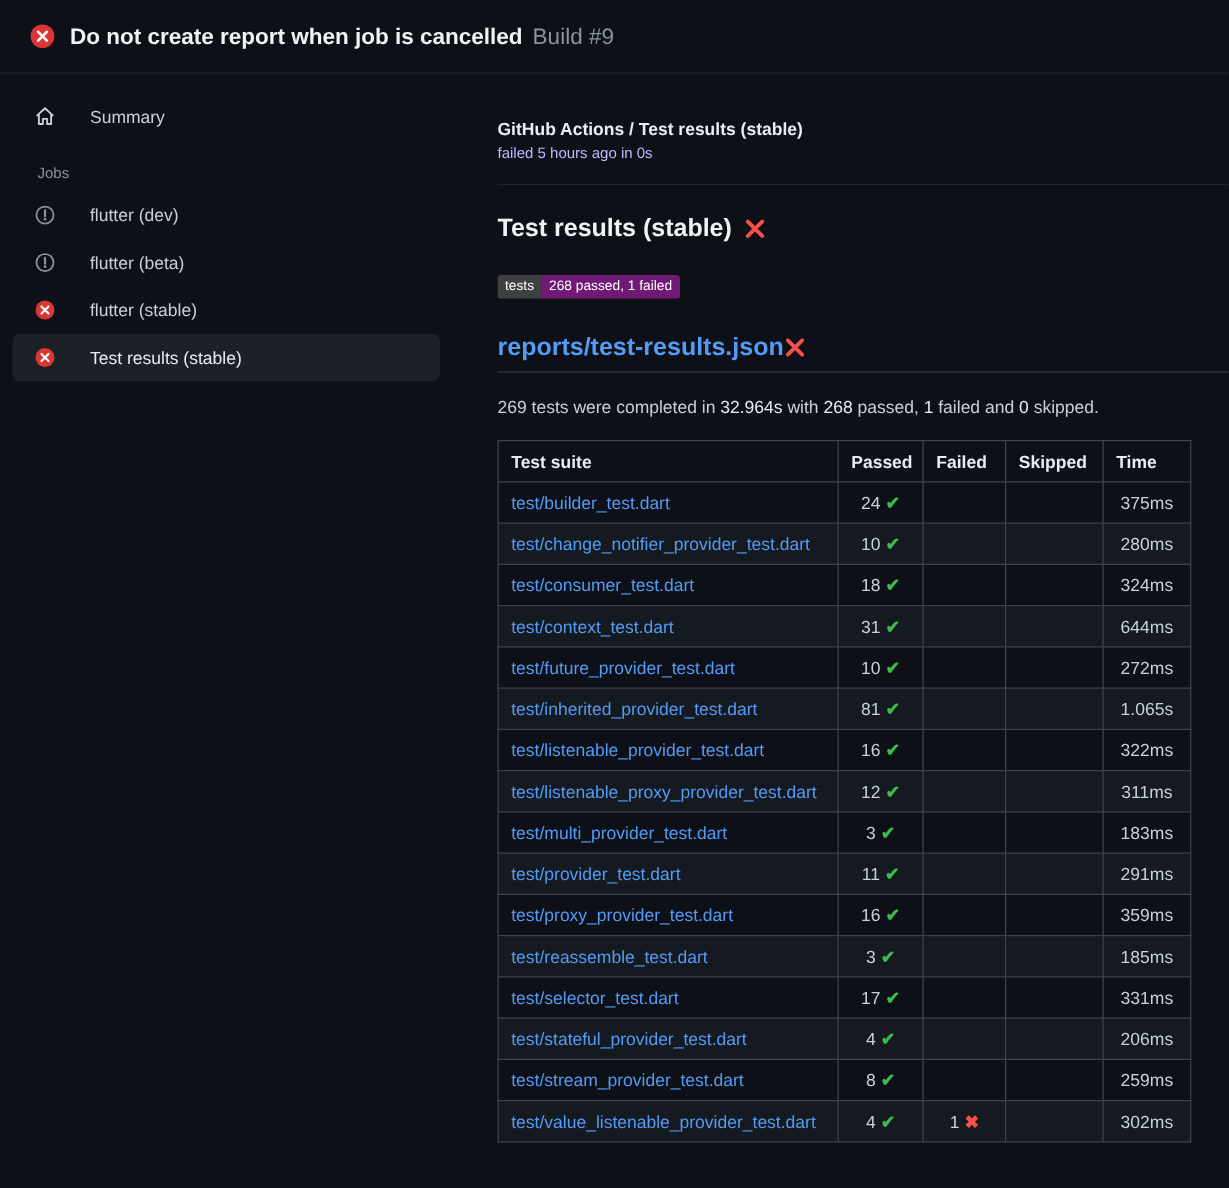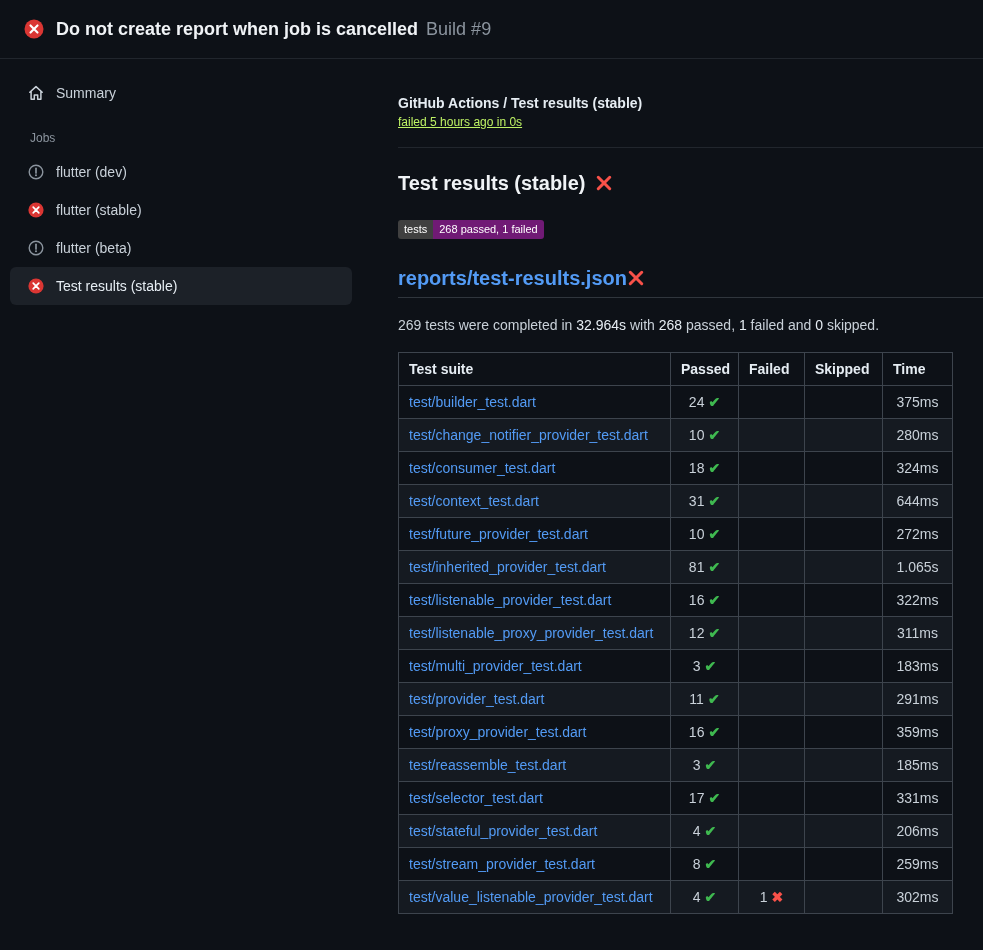--- a/index.html
+++ b/index.html
@@ -21,33 +21,33 @@
   .status-circle { width: 20px; height: 20px; flex-shrink: 0; display: flex; }
   .app-title { font-size: 18px; font-weight: 700; color: #f0f3f6; white-space: nowrap; }
   .app-build { font-size: 18px; font-weight: 400; color: #8b949e; margin-left: -4px; }
 
   
   .content { display: flex; align-items: flex-start; }
 
   
   .sidebar { width: 352px; flex-shrink: 0; padding: 16px 0 0 10px; }
   .side-item {
-    display: flex; align-items: center; gap: 12px;
+    display: flex; align-items: center; gap: 28px;
     padding: 10px 18px; font-size: 14px; color: #c9d1d9;
     border-radius: 6px; cursor: pointer;
   }
   .side-item.selected { background: #1c2128; color: #e6edf3; }
   .side-icon { width: 16px; height: 16px; display: flex; flex-shrink: 0; }
   .jobs-label { font-size: 12px; color: #8b949e; margin: 20px 0 8px 20px; }
   .job-list .side-item { padding-top: 11px; padding-bottom: 11px; }
 
   
   .main { flex: 1; padding: 36px 0 0 46px; }
   .breadcrumb { font-size: 14px; font-weight: 700; color: #e6edf3; }
-  .status-line { font-size: 12px; color: #bef264; margin-top: 4px; text-decoration: underline; }
+  .status-line { font-size: 12px; color: #c4b5fd; margin-top: 4px; }
   .divider { border-bottom: 1px solid #21262d; margin-top: 18px; }
 
   .section-title {
     margin-top: 22px;
     display: flex; align-items: center; gap: 10px;
     font-size: 20px; font-weight: 700; color: #f0f3f6; line-height: 26px;
   }
   .fail-x { width: 18px; height: 18px; display: flex; flex-shrink: 0; }
 
   .badge {
@@ -120,36 +120,36 @@
               <path d="M8 4.3 L8 8.9" stroke="#8b949e" stroke-width="1.7" stroke-linecap="round"></path>
               <circle cx="8" cy="11.3" r="1.05" fill="#8b949e"></circle>
             </svg>
           </span>
     <span class="job-label">flutter (dev)</span>
   </div>
 
   <div class="side-item">
     <span class="side-icon job-icon">
             <svg width="16" height="16" viewBox="0 0 16 16">
-              <circle cx="8" cy="8" r="7.6" fill="#da3633"></circle>
-              <path d="M5.2 5.2 L10.8 10.8 M10.8 5.2 L5.2 10.8" stroke="#ffffff" stroke-width="1.7" stroke-linecap="round"></path>
-            </svg>
-          </span>
-    <span class="job-label">flutter (stable)</span>
-  </div>
-
-  <div class="side-item">
-    <span class="side-icon job-icon">
-            <svg width="16" height="16" viewBox="0 0 16 16">
               <circle cx="8" cy="8" r="6.8" fill="none" stroke="#8b949e" stroke-width="1.4"></circle>
               <path d="M8 4.3 L8 8.9" stroke="#8b949e" stroke-width="1.7" stroke-linecap="round"></path>
               <circle cx="8" cy="11.3" r="1.05" fill="#8b949e"></circle>
             </svg>
           </span>
     <span class="job-label">flutter (beta)</span>
+  </div>
+
+  <div class="side-item">
+    <span class="side-icon job-icon">
+            <svg width="16" height="16" viewBox="0 0 16 16">
+              <circle cx="8" cy="8" r="7.6" fill="#da3633"></circle>
+              <path d="M5.2 5.2 L10.8 10.8 M10.8 5.2 L5.2 10.8" stroke="#ffffff" stroke-width="1.7" stroke-linecap="round"></path>
+            </svg>
+          </span>
+    <span class="job-label">flutter (stable)</span>
   </div>
 
   <div class="side-item selected">
     <span class="side-icon job-icon">
             <svg width="16" height="16" viewBox="0 0 16 16">
               <circle cx="8" cy="8" r="7.6" fill="#da3633"></circle>
               <path d="M5.2 5.2 L10.8 10.8 M10.8 5.2 L5.2 10.8" stroke="#ffffff" stroke-width="1.7" stroke-linecap="round"></path>
             </svg>
           </span>
     <span class="job-label">Test results (stable)</span>

